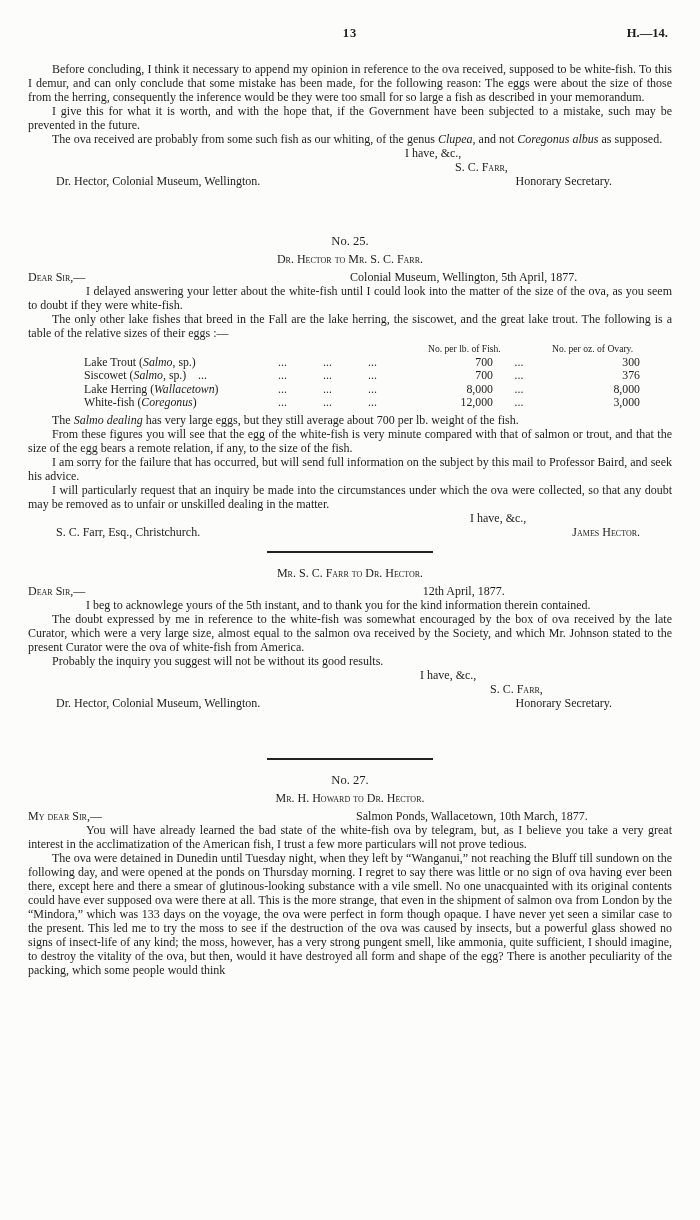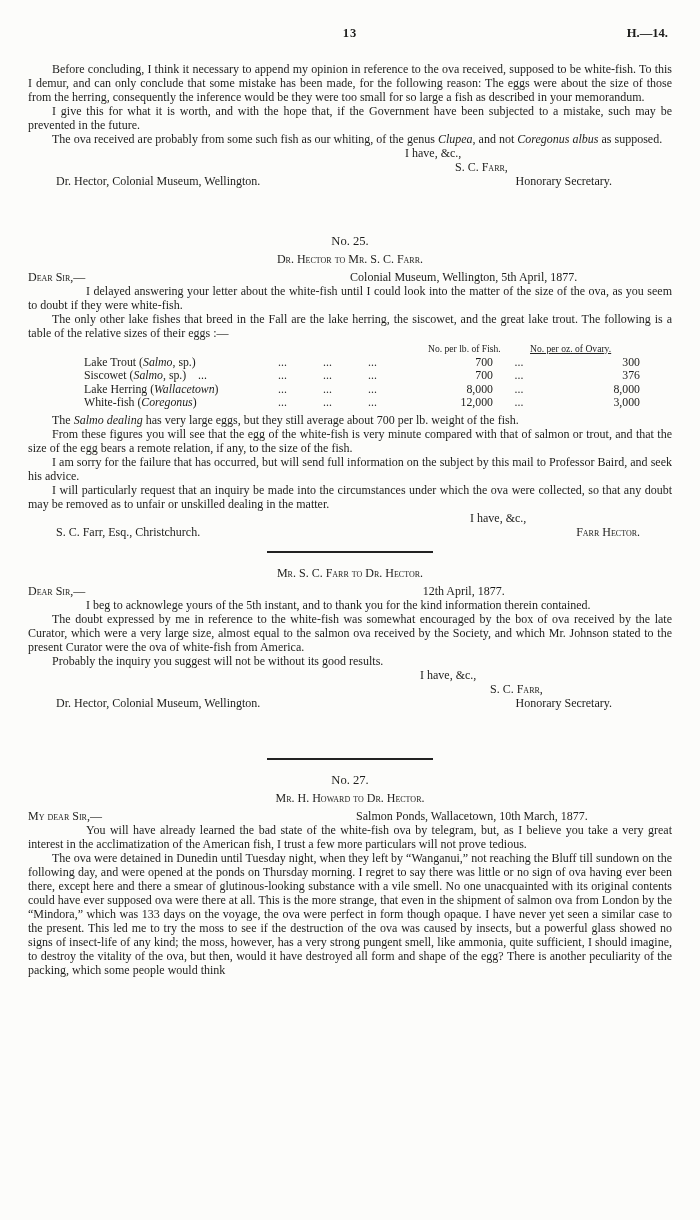--- a/index.html
+++ b/index.html
@@ -41,21 +41,21 @@
   .sectitle { text-align: center; font-variant: small-caps; margin: 0 0 4px 0; }
 
   .rule { width: 166px; height: 2px; background: #222; margin: 12px auto 13px; }
   .rule.tall { margin-top: 48px; }
 
   section.no25 { margin-top: 46px; }
 
   .egg-table { margin: 3px 0; }
   .thead { position: relative; height: 13px; font-size: 9.6px; line-height: 11px; color: #222; }
   .th1 { position: absolute; left: 400px; white-space: nowrap; }
-  .th2 { position: absolute; left: 502px; white-space: nowrap; text-decoration: underline; }
+  .th2 { position: absolute; left: 524px; white-space: nowrap; }
   .trow { display: grid; grid-template-columns: 232px 45px 45px 45px 98px 52px 95px; line-height: 13.4px; font-size: 11.8px; }
   .tname { padding-left: 56px; white-space: nowrap; }
   .tl { text-align: center; color: #333; }
   .tv { text-align: right; }
 </style>
 </head>
 <body>
 
 <div class="page">
 
@@ -129,21 +129,21 @@
       </div>
     </div>
 
     <p class="body"><span>The </span><i>Salmo dealing</i><span> has very large eggs, but they still average about 700 per lb. weight of the fish.</span></p>
     <p class="body"><span>From these figures you will see that the egg of the white-fish is very minute compared with that of salmon or trout, and that the size of the egg bears a remote relation, if any, to the size of the fish.</span></p>
     <p class="body"><span>I am sorry for the failure that has occurred, but will send full information on the subject by this mail to Professor Baird, and seek his advice.</span></p>
     <p class="body"><span>I will particularly request that an inquiry be made into the circumstances under which the ova were collected, so that any doubt may be removed as to unfair or unskilled dealing in the matter.</span></p>
     <div class="valediction v-25">I have, &amp;c.,</div>
     <div class="closerow c25">
       <span class="addressee">S. C. Farr, Esq., Christchurch.</span>
-      <span class="signame">Farr Hector.</span>
+      <span class="signame">James Hector.</span>
     </div>
   </section>
 
   <div class="rule"></div>
 
   <section>
     <div class="sectitle">Mr. S. C. Farr to Dr. Hector.</div>
     <div class="salrow">
       <span class="salutation">Dear Sir,—</span>
       <span class="dateline">12th April, 1877.</span>

